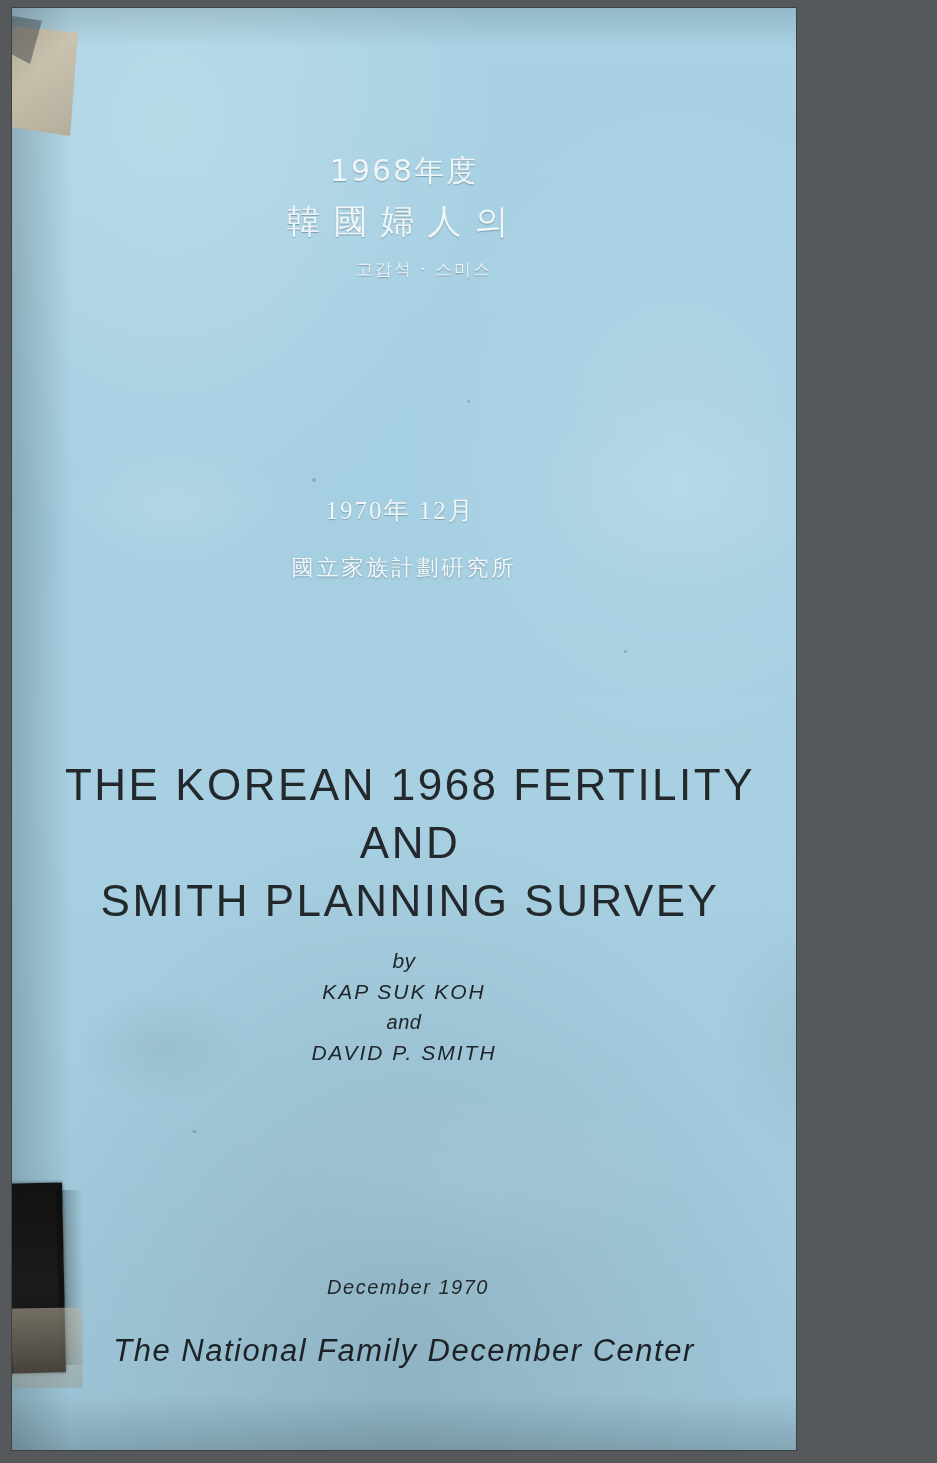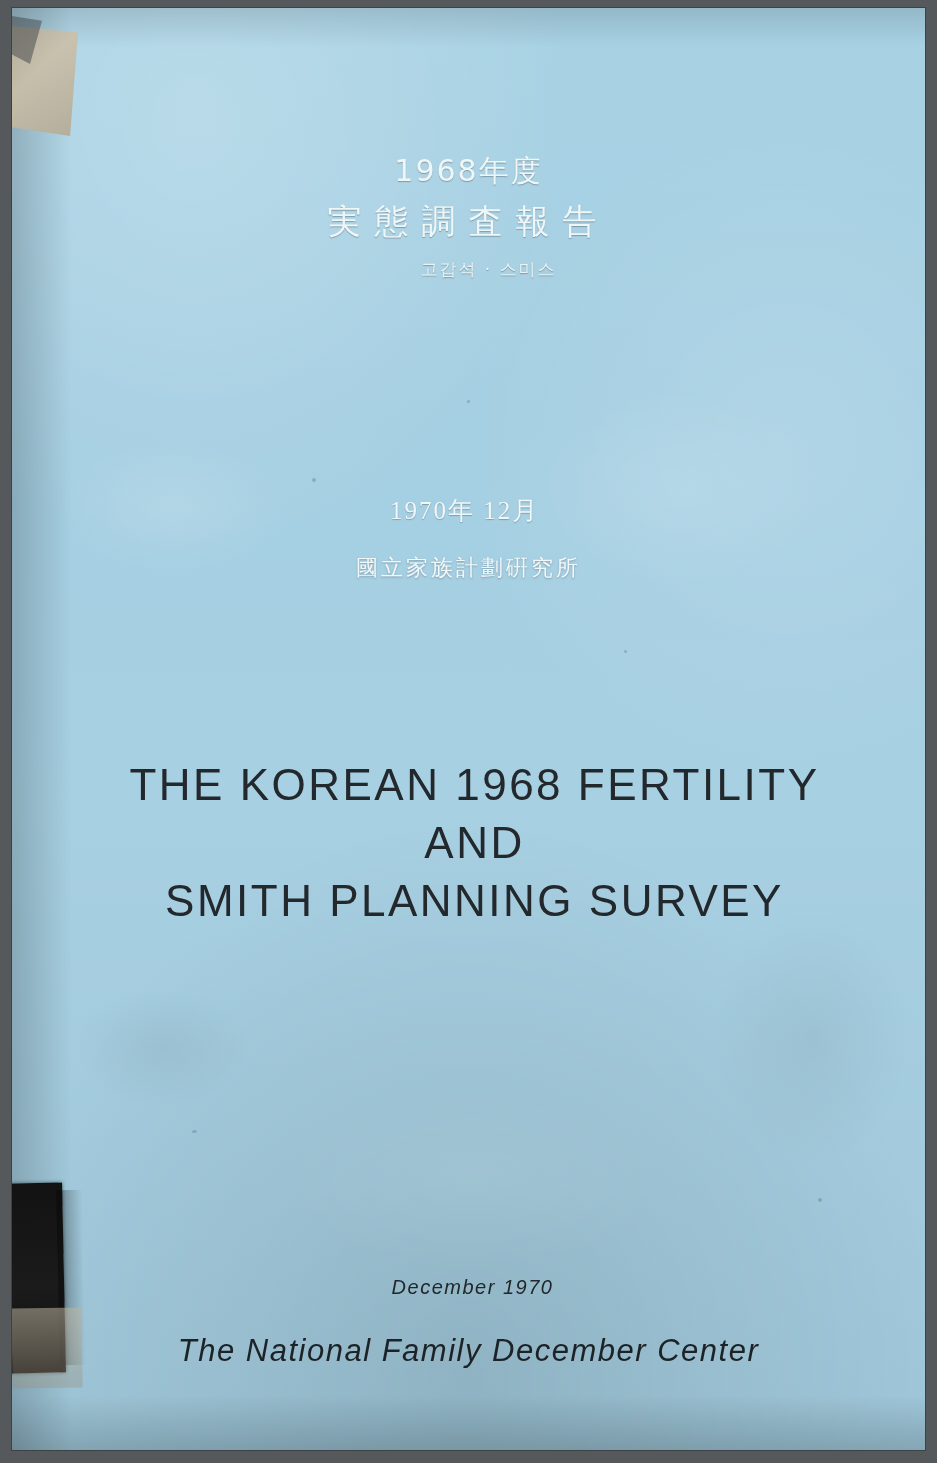--- a/index.html
+++ b/index.html
@@ -20,21 +20,21 @@
     width: 937px;
     height: 1463px;
     background: #55595c;
   }
 
   
   #cover {
     position: absolute;
     left: 12px;
     top: 8px;
-    width: 913px;
+    width: 784px;
     height: 1442px;
     background:
       radial-gradient(ellipse 70% 50% at 20% 8%, rgba(255,255,255,0.20), rgba(255,255,255,0) 60%),
       radial-gradient(ellipse 60% 40% at 85% 30%, rgba(255,255,255,0.12), rgba(255,255,255,0) 60%),
       radial-gradient(ellipse 80% 60% at 50% 95%, rgba(0,0,0,0.10), rgba(0,0,0,0) 65%),
       linear-gradient(180deg, #a8d2e4 0%, #a5cfe2 28%, #a7d0e2 55%, #a3cbdd 80%, #9ec6d8 100%);
     box-shadow: 0 0 0 1px rgba(0,0,0,0.25);
     overflow: hidden;
   }
 
@@ -285,32 +285,38 @@
     <div class="speck" style="left:300px; top:470px; width:4px; height:4px;"></div>
     <div class="speck" style="left:612px; top:642px; width:3px; height:3px;"></div>
     <div class="speck" style="left:180px; top:1122px; width:5px; height:3px;"></div>
     <div class="speck" style="left:806px; top:1190px; width:4px; height:4px;"></div>
     <div class="speck" style="left:455px; top:392px; width:3px; height:3px;"></div>
 
     <div class="content">
 
       <div class="cjk-block">
         <div class="cjk-year">1968年度</div>
-        <div class="cjk-line3">実態調査報告</div>
+        <div class="cjk-line3">韓國婦人의</div>
         <div class="cjk-authors">고갑석 · 스미스</div>
       </div>
 
       <div class="cjk-date">1970年 12月</div>
       <div class="cjk-institute">國立家族計劃硏究所</div>
 
       <div class="en-title">
         <div class="l1">THE KOREAN 1968 FERTILITY</div>
         <div class="l2">AND</div>
         <div class="l3">SMITH  PLANNING  SURVEY</div>
       </div>
 
+      <div class="byline">
+        <div class="by">by</div>
+        <div class="author">KAP SUK KOH</div>
+        <div class="and">and</div>
+        <div class="author">DAVID P. SMITH</div>
+      </div>
 
       <div class="pub-date">December 1970</div>
       <div class="publisher">The National Family December Center</div>
 
     </div>
   </div>
 </div>
 
 </body></html>

